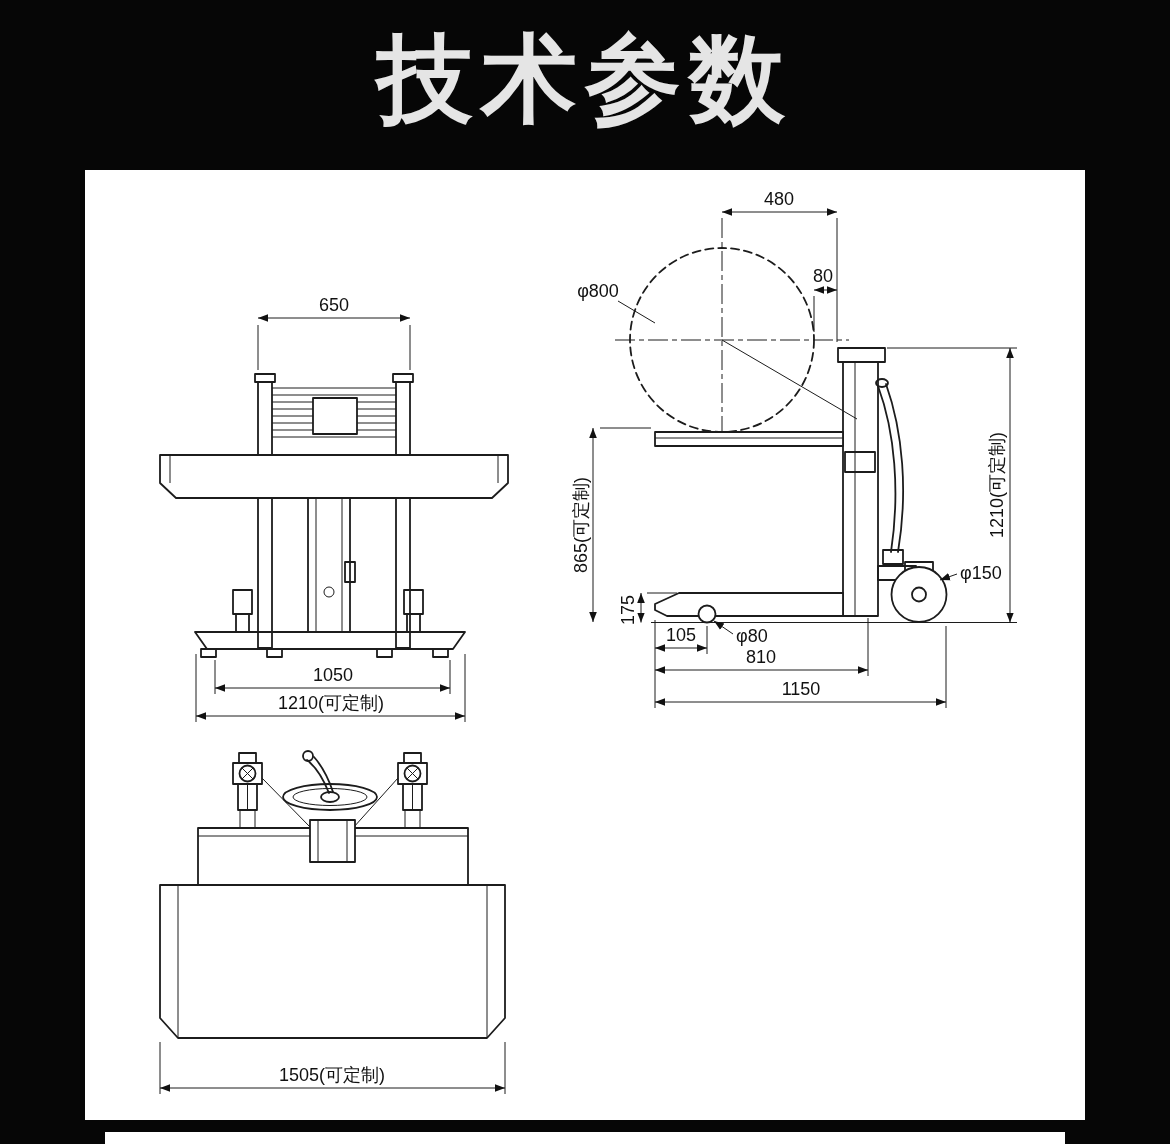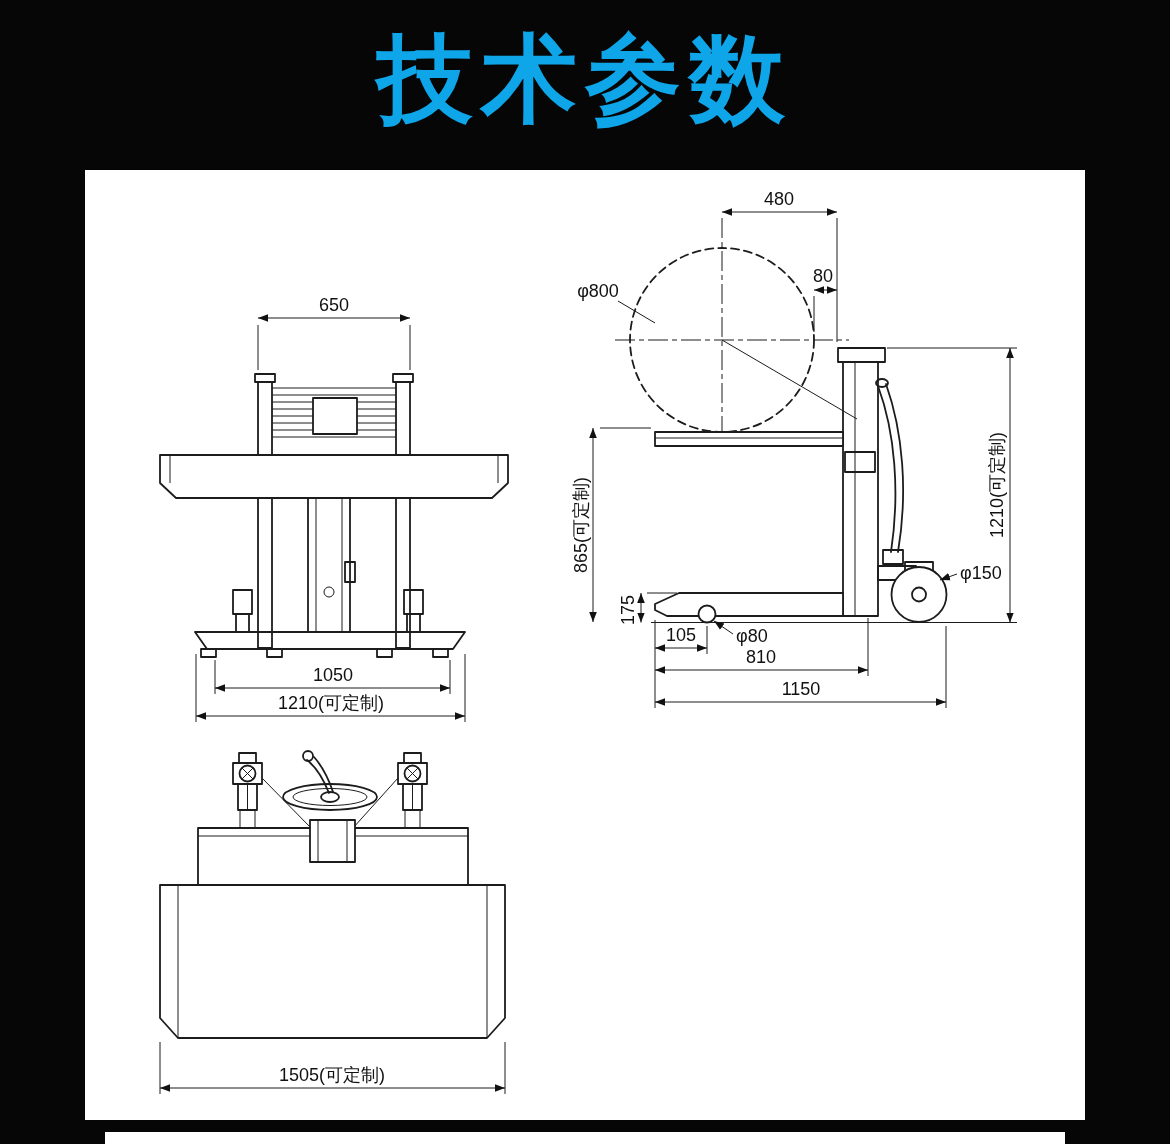--- a/index.html
+++ b/index.html
@@ -5,21 +5,21 @@
   * { margin:0; padding:0; box-sizing:border-box; }
   html,body { width:1170px; height:1144px; }
   body {
     background:#060606;
     position:relative;
     font-family:"Liberation Sans", sans-serif;
     overflow:hidden;
   }
   .title {
     position:absolute; top:16px; left:0; width:100%;
-    text-align:center; color:#0ea5e9;
+    text-align:center; color:#e5e5e5;
     font-size:96px; font-weight:900; letter-spacing:8px;
     font-family:"Liberation Sans", sans-serif;
   }
   .panel {
     position:absolute; left:85px; top:170px;
     width:1000px; height:950px; background:#ffffff;
   }
   .bottom-strip {
     position:absolute; left:105px; bottom:0;
     width:960px; height:12px; background:#ffffff;

